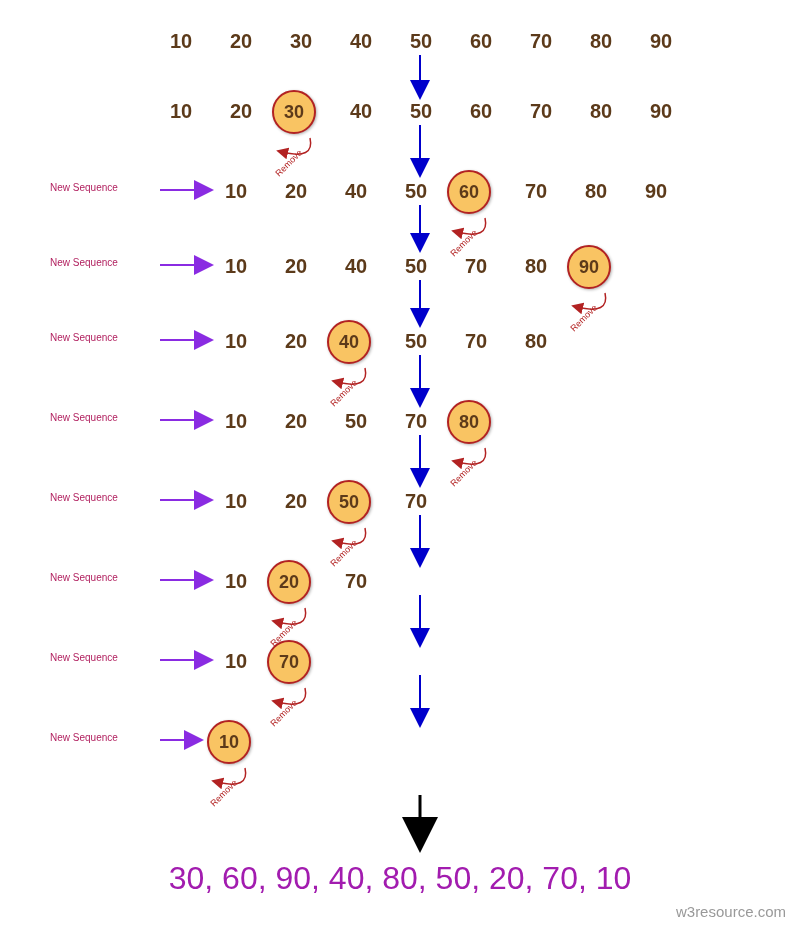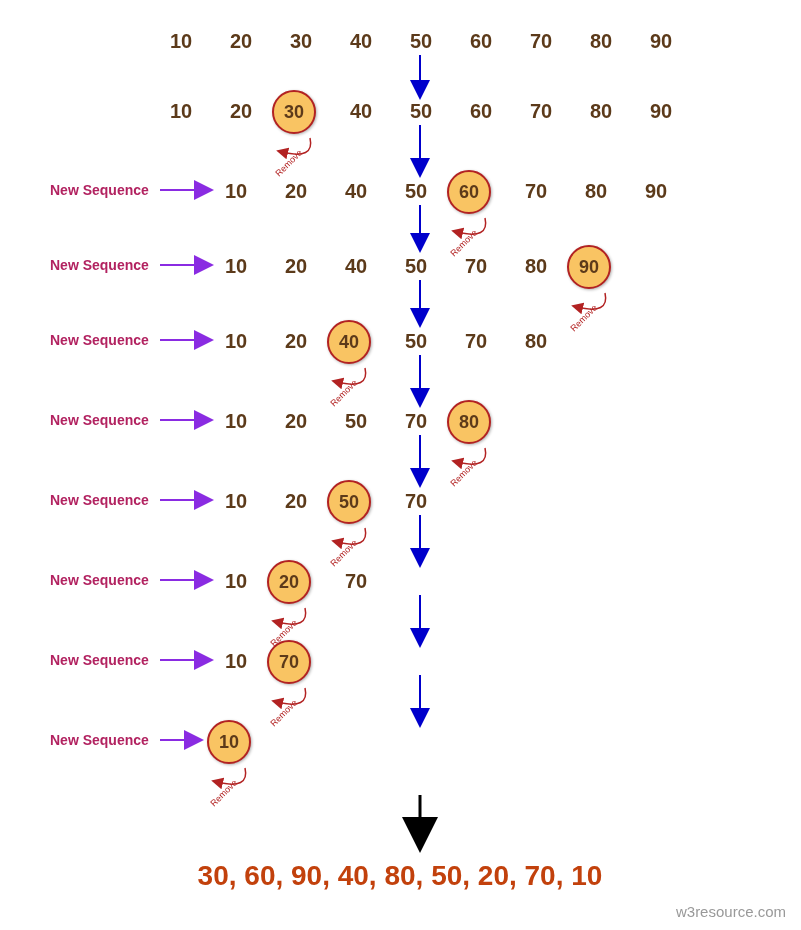--- a/index.html
+++ b/index.html
@@ -29,29 +29,29 @@
     align-items: center;
     justify-content: center;
     font-size: 18px;
     font-weight: bold;
     color: #5c3a1a;
     position: absolute;
     box-shadow: 1px 1px 3px rgba(0,0,0,0.3);
   }
   .label {
     position: absolute;
-    font-size: 14px;
-    font-weight: bold;
+    font-size: 10px;
+    font-weight: normal;
     color: #b22260;
   }
   .result {
     position: absolute;
-    font-size: 28px;
-    font-weight: bold;
-    color: #c2410c;
+    font-size: 32px;
+    font-weight: normal;
+    color: #a21caf;
   }
   .attribution {
     position: absolute;
     font-size: 15px;
     color: #999;
   }
   svg.overlay {
     position: absolute;
     top: 0;
     left: 0;

